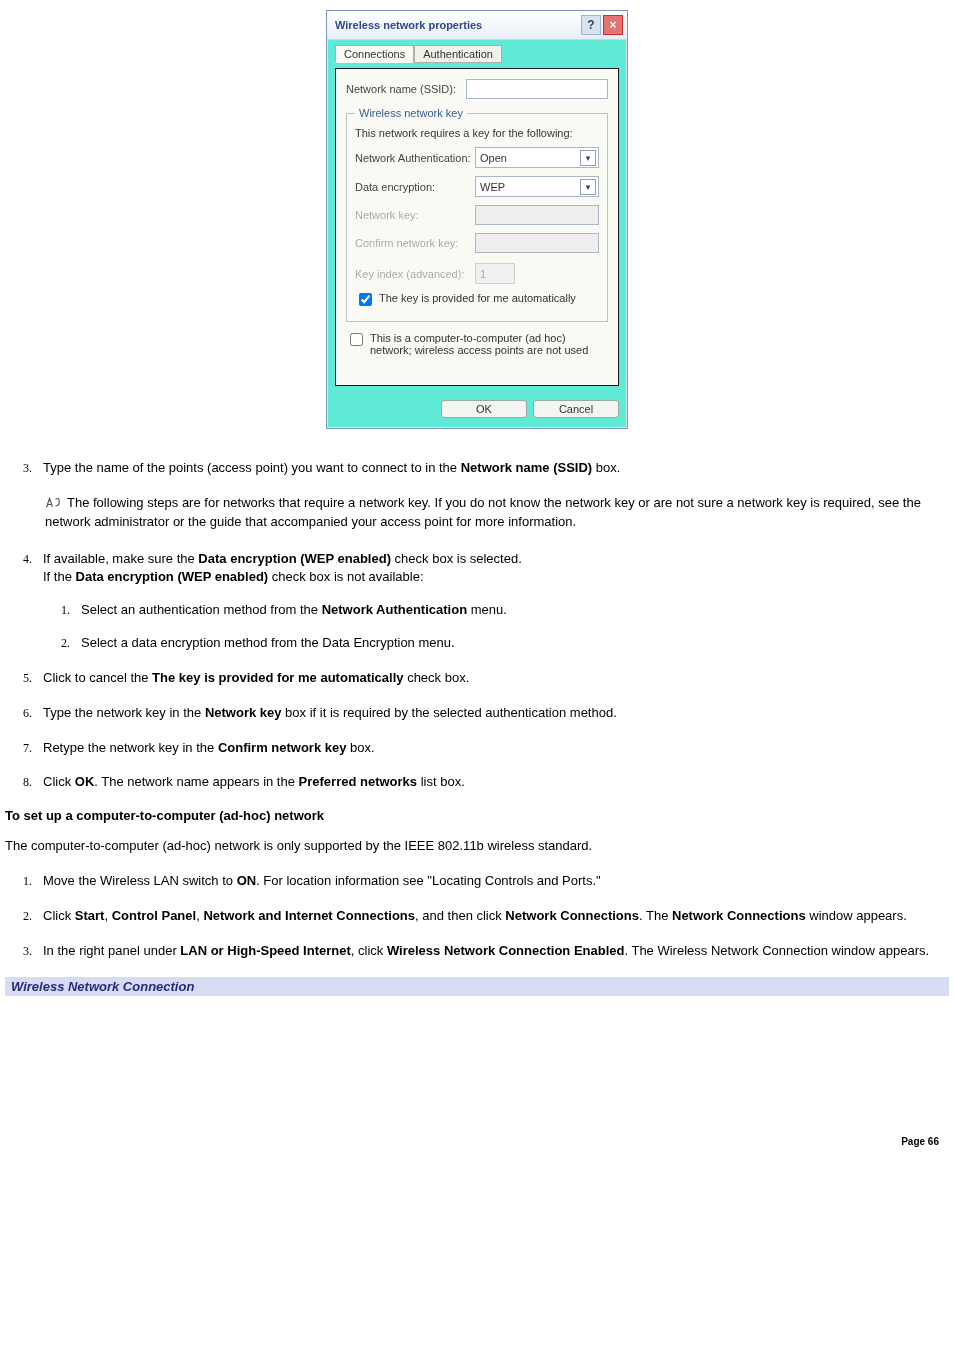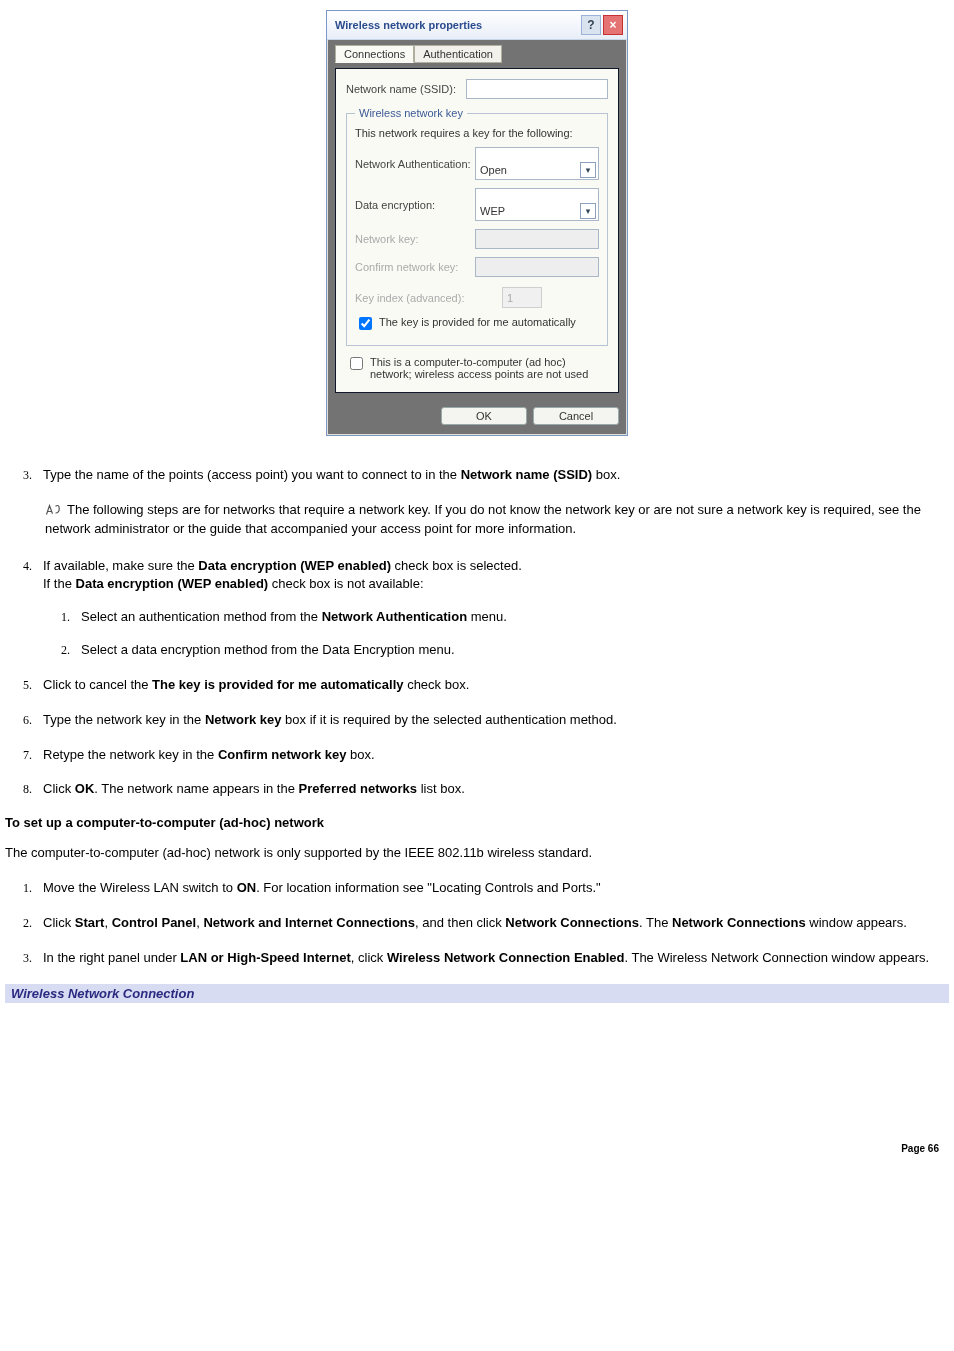--- a/index.html
+++ b/index.html
@@ -17,21 +17,21 @@
   .dialog-wrap {
     width: 100%;
     display: flex;
     justify-content: center;
     margin-bottom: 30px;
   }
   
   .dialog {
     width: 300px;
     border: 1px solid #7b97c8;
-    background: #737373;
+    background: #5eead4;
     font-family: Tahoma, sans-serif;
     font-size: 11px;
     color: #333;
     box-shadow: 0 0 0 1px #e0e0d8 inset;
   }
   .dlg-titlebar {
     display: flex;
     align-items: center;
     justify-content: space-between;
     background: linear-gradient(#fff,#e8eef8);
@@ -79,21 +79,21 @@
   .dlg-input.disabled { background:#eee; color:#999; }
   fieldset.dlg-group {
     border:1px solid #b8c4d4;
     margin:0 0 10px 0;
     padding:8px 8px 6px 8px;
   }
   fieldset.dlg-group legend { color:#3a5a95; padding:0 4px; }
   .dlg-select {
     flex:1; height:19px; border:1px solid #a9b7c9; background:#fff;
     display:flex; align-items:center; justify-content:space-between;
-    padding:12px 2px 0 4px;
+    padding:0 2px 0 4px;
   }
   .dlg-sel-arrow {
     width:14px; height:14px; border:1px solid #8da0be;
     display:flex; align-items:center; justify-content:center;
     color:#345; font-size:9px;
   }
   .dlg-spin {
     width:34px; height:19px; border:1px solid #cfcfcf; background:#f0f0f0;
     color:#aaa; display:flex; align-items:center; padding-left:4px;
   }
@@ -211,21 +211,21 @@
               </div>
             </div>
             <div class="dlg-row">
               <div class="dlg-label" style="color:#aaa;">Network key:</div>
               <div class="dlg-input disabled"></div>
             </div>
             <div class="dlg-row">
               <div class="dlg-label" style="color:#aaa;">Confirm network key:</div>
               <div class="dlg-input disabled"></div>
             </div>
-            <div class="dlg-row" style="margin-top:10px;gap:27px;">
+            <div class="dlg-row" style="margin-top:10px;">
               <div class="dlg-label" style="color:#aaa;">Key index (advanced):</div>
               <div class="dlg-spin">1</div>
             </div>
             <div class="dlg-cb">
               <input type="checkbox" checked="" style="">
               <span>The key is provided for me automatically</span>
             </div>
           </fieldset>
           <div class="dlg-cb" style="margin-top:4px;">
             <input type="checkbox" style="">

